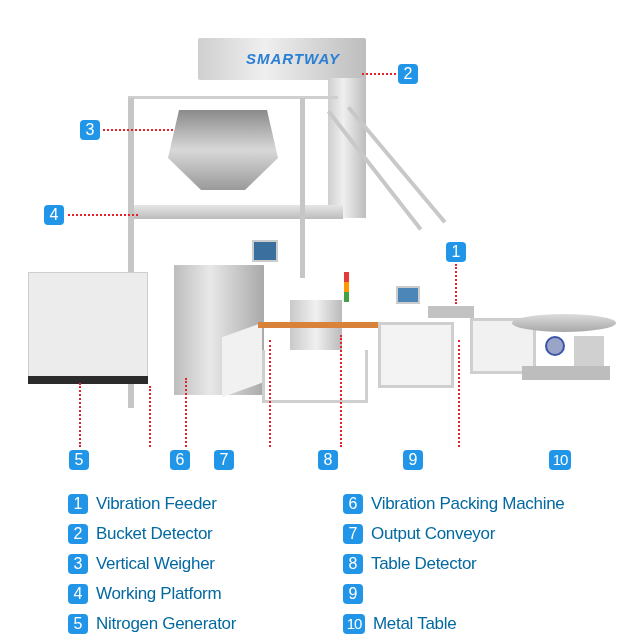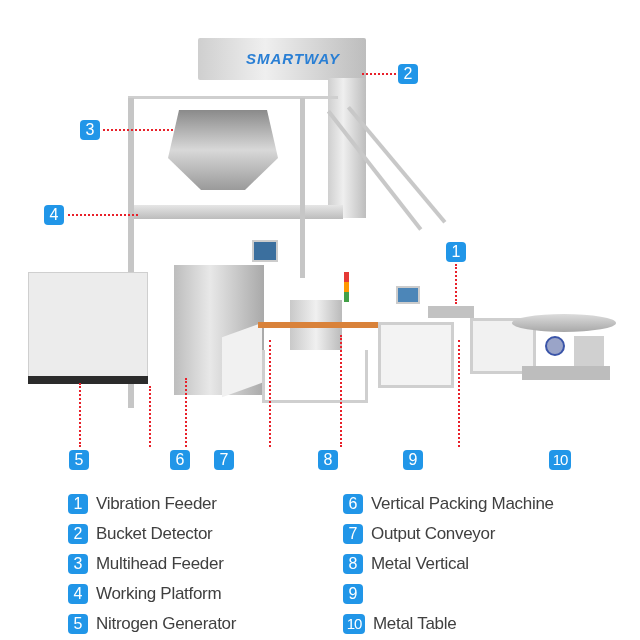--- a/index.html
+++ b/index.html
@@ -6,21 +6,21 @@
   body{width:640px;height:640px;position:relative;overflow:hidden;font-family:"Liberation Sans",sans-serif;}
   .stage{position:absolute;left:0;top:0;width:640px;height:480px;}
   .badge{position:absolute;width:20px;height:20px;border-radius:4px;background:#2196e8;color:#fff;
     font-family:"Liberation Sans",sans-serif;font-size:16px;line-height:20px;text-align:center;font-weight:normal;}
   .badge.wide{width:22px;font-size:15px;letter-spacing:-1px;}
   .dot-h{position:absolute;height:0;border-top:2px dotted #e8202a;}
   .dot-v{position:absolute;width:0;border-left:2px dotted #e8202a;}
   .legend{position:absolute;top:490px;left:0;width:640px;}
   .leg-item{position:absolute;height:22px;display:flex;align-items:center;}
   .leg-item .badge{position:static;margin-right:8px;}
-  .leg-label{font-size:17px;color:#404040;letter-spacing:-0.3px;}
+  .leg-label{font-size:17px;color:#0369a1;letter-spacing:-0.3px;}
   
   .steel{background:linear-gradient(90deg,#cfcfcf,#efefef 40%,#bdbdbd);}
   .part{position:absolute;}
 </style>
 </head>
 <body>
 
 <div class="stage">
 
   <div class="part steel" style="left:198px;top:38px;width:168px;height:42px;border-radius:2px;"></div>
@@ -87,41 +87,41 @@
   <div class="leg-item" style="left:68px;top:3px;">
     <span class="badge">1</span>
     <span class="leg-label">Vibration Feeder</span>
   </div>
   <div class="leg-item" style="left:68px;top:33px;">
     <span class="badge">2</span>
     <span class="leg-label">Bucket Detector</span>
   </div>
   <div class="leg-item" style="left:68px;top:63px;">
     <span class="badge">3</span>
-    <span class="leg-label">Multihead Feeder</span>
+    <span class="leg-label">Vertical Weigher</span>
   </div>
   <div class="leg-item" style="left:68px;top:93px;">
     <span class="badge">4</span>
     <span class="leg-label">Working Platform</span>
   </div>
   <div class="leg-item" style="left:68px;top:123px;">
     <span class="badge">5</span>
     <span class="leg-label">Nitrogen Generator</span>
   </div>
   <div class="leg-item" style="left:343px;top:3px;">
     <span class="badge">6</span>
-    <span class="leg-label">Vertical Packing Machine</span>
+    <span class="leg-label">Vibration Packing Machine</span>
   </div>
   <div class="leg-item" style="left:343px;top:33px;">
     <span class="badge">7</span>
     <span class="leg-label">Output Conveyor</span>
   </div>
   <div class="leg-item" style="left:343px;top:63px;">
     <span class="badge">8</span>
-    <span class="leg-label">Metal Vertical</span>
+    <span class="leg-label">Table Detector</span>
   </div>
   <div class="leg-item" style="left:343px;top:93px;">
     <span class="badge">9</span>
   </div>
   <div class="leg-item" style="left:343px;top:123px;">
     <span class="badge wide">10</span>
     <span class="leg-label">Metal Table</span>
   </div>
 </div>
 

